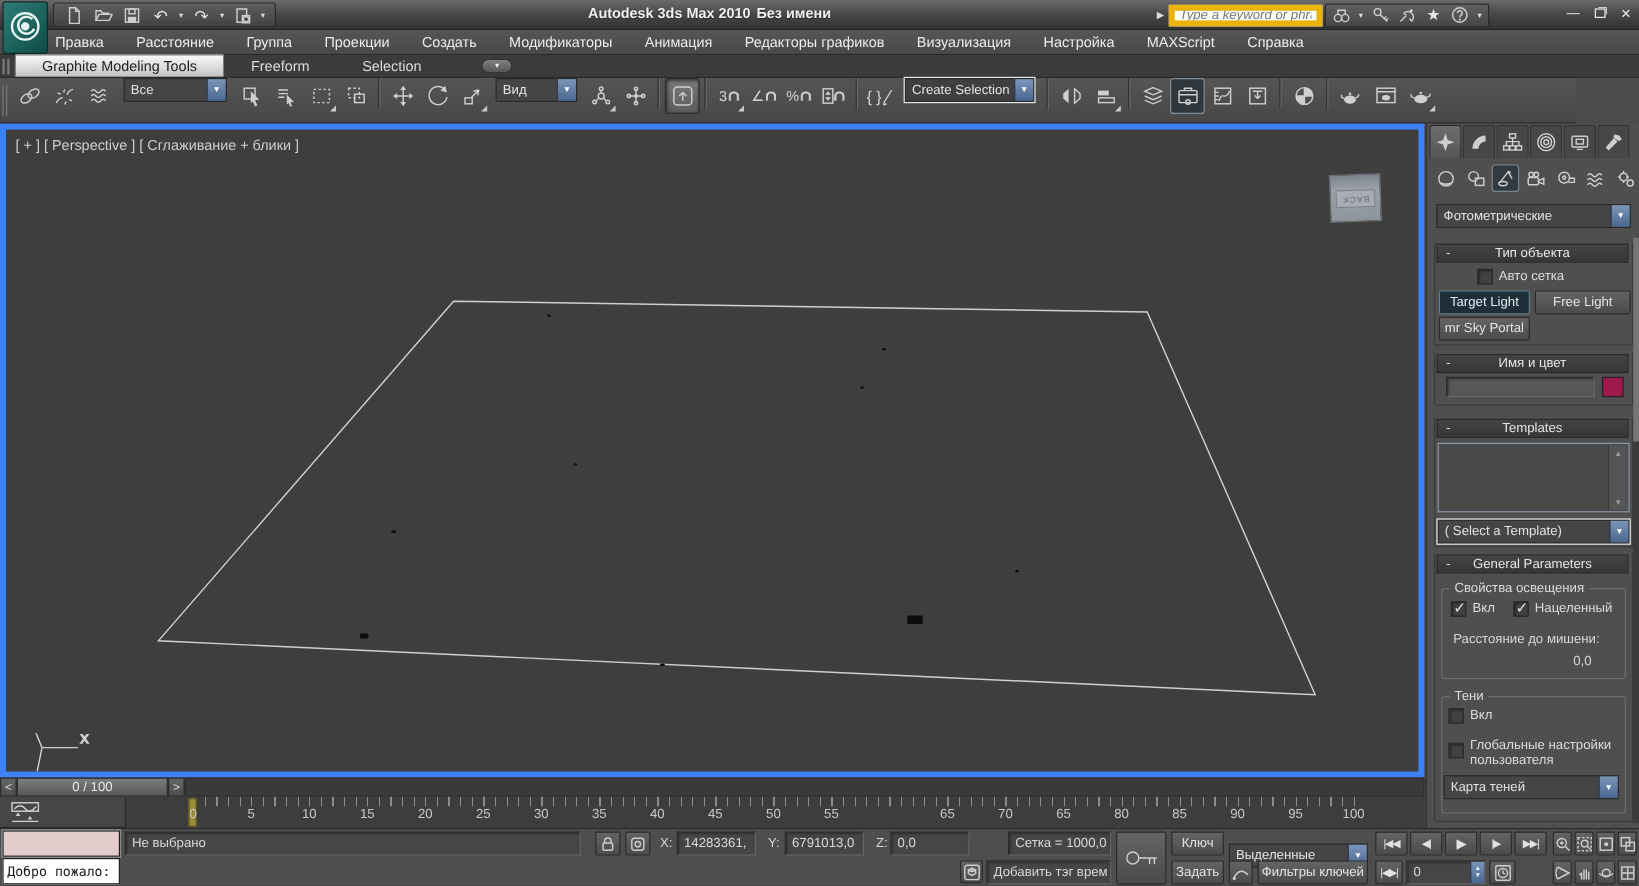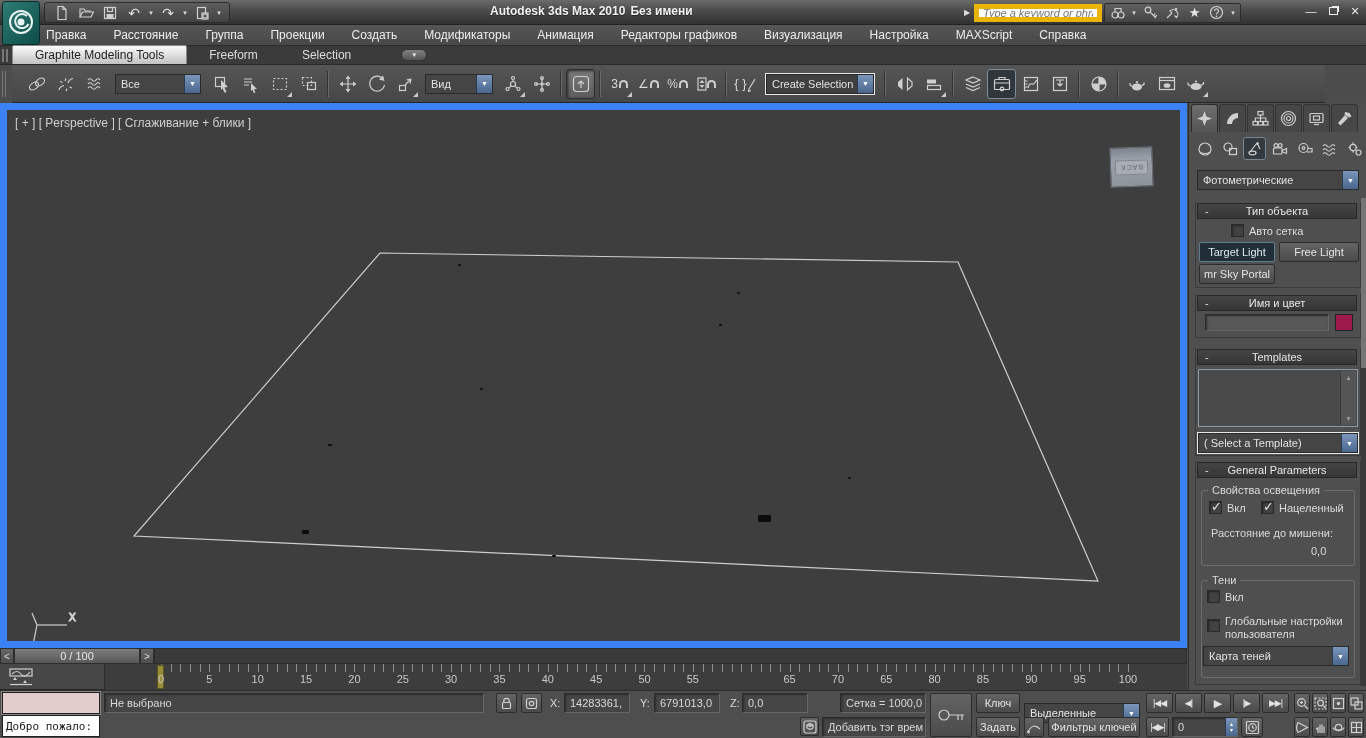--- a/index.html
+++ b/index.html
@@ -28,55 +28,55 @@
 
 #menubar{left:0;top:25px;width:1366px;height:21px;background:linear-gradient(#565656,#484848);border-bottom:1px solid #2a2a2a;display:flex;align-items:center;gap:27px;padding-left:46px;font-size:12px;color:#ececec}
 .menu-item{cursor:default}
 
 #ribbonbar{left:0;top:46px;width:1366px;height:19px;background:#3b3b3b;border-bottom:1px solid #2a2a2a;display:flex;align-items:flex-end;gap:0;padding-left:12px}
 #ribbon-grip{position:absolute;left:2px;top:3px;width:6px;height:13px;border-left:2px solid #777;border-right:2px solid #777}
 .rtab{padding:2px 22px;font-size:12px;color:#dcdcdc}
 .rtab.active{background:linear-gradient(#fafafa,#c2c2c2);color:#222;border:1px solid #8a8a8a;border-bottom:none;border-radius:2px 2px 0 0}
 #ribbon-min{width:26px;height:12px;margin:0 0 3px 28px;background:linear-gradient(#808080,#565656);border:1px solid #333;border-radius:7px;display:flex;align-items:center;justify-content:center;color:#eee;font-size:7px}
 
-#toolbar{left:12px;top:65px;width:1313px;height:38px;background:linear-gradient(#555,#474747);border-bottom:1px solid #262626;display:flex;align-items:center;padding-left:10px}
+#toolbar{left:0;top:65px;width:1313px;height:38px;background:linear-gradient(#555,#474747);border-bottom:1px solid #262626;display:flex;padding-left:10px}
 #toolbar-grip{position:absolute;left:2px;top:71px;width:4px;height:26px;border-left:1px solid #777;border-right:1px solid #777}
 .tbtn{position:relative;width:29px;height:30px;display:flex;align-items:center;justify-content:center;border-radius:3px;flex:none}
 .tbtn.pressed{background:linear-gradient(#7a7a7a,#5c5c5c);border:1px solid #2d2d2d;box-shadow:inset 1px 1px 3px #2c2c2c}
 .tbtn.dark-pressed{background:#30373c;border:1px solid #7e8d98}
 .flyout::after{content:"";position:absolute;right:2px;bottom:2px;border-left:5px solid transparent;border-bottom:5px solid #c9c9c9}
 .tsep{width:2px;height:26px;margin:0 4px;border-left:1px solid #333;border-right:1px solid #6a6a6a;flex:none}
 .combo{display:flex;height:20px;border:1px solid #2a2a2a;background:#454545;align-items:stretch;flex:none}
 .combo-text{display:flex;align-items:center;padding:0 5px;color:#e2e2e2;white-space:nowrap;overflow:hidden;flex:1}
 .combo-arrow{width:16px;background:linear-gradient(#7b96ba,#4a678f);border-left:1px solid #2b3c55;color:#fff;display:flex;align-items:center;justify-content:center;font-size:7px;flex:none}
 .combo.focused{outline:1px solid #e8e8e8}
 .snaptxt{color:#d8d8d8;font-size:12px;margin-right:1px}
 .magnet{width:9px;height:8px;border:2px solid #ccc;border-bottom:none;border-radius:5px 5px 0 0}
 
-#viewport{left:0;top:103px;width:1187px;height:545px;background:#3e3e3e;border:7px solid #3b82f6;overflow:hidden}
+#viewport{left:0;top:103px;width:1187px;height:545px;background:#3e3e3e;border:5px solid #3b82f6;overflow:hidden}
 #vp-label{position:absolute;left:8px;top:6px;color:#cfcfcf;font-size:12px}
 .speck{position:absolute;background:#0c0c0c;border-radius:1px}
 #vp-sign{position:absolute;left:1103px;top:37px;width:43px;height:40px;background:linear-gradient(#7d838d,#9ba1a9 30%,#8e949c);border:1px solid #6a7078;transform:rotate(-2deg);display:flex;align-items:center;justify-content:center}
 #vp-sign span{transform:rotate(180deg);color:#666b72;font-size:7px;letter-spacing:1px;background:#a8adb4;padding:3px 4px;border:1px solid #80858c}
 
 #cpanel{left:1188px;top:103px;width:178px;height:587px;background:#4f4f4f;border-left:1px solid #2e2e2e}
 #cp-tabs{position:absolute;left:2px;top:1px;display:flex;gap:1px}
 .ptab{width:27px;height:28px;display:flex;align-items:center;justify-content:center;background:#474747;border:1px solid #333;border-bottom:none;border-radius:3px 3px 0 0}
 .ptab.active{background:linear-gradient(#6e6e6e,#555);border-color:#2a2a2a}
 #cp-cats{position:absolute;left:4px;top:34px;display:flex;gap:2px}
 .cbtn{width:23px;height:23px;display:flex;align-items:center;justify-content:center;border-radius:3px}
 .cbtn.pressed{background:#333a3f;border:1px solid #77868f}
 .rollout-header{position:absolute;height:16px;background:linear-gradient(#454545,#363636);border:1px solid #282828;color:#e6e6e6;text-align:center;line-height:14px;font-size:11px}
 .rollout-minus{position:absolute;left:7px;top:0;color:#ddd}
 .rollout-body{position:absolute;border:1px solid #3a3a3a;border-top:none;background:#4f4f4f}
 .mx-btn{position:absolute;height:20px;background:linear-gradient(#646464,#4b4b4b);border:1px solid #2c2c2c;border-radius:2px;display:flex;align-items:center;justify-content:center;color:#e4e4e4}
 .mx-btn.pressed{background:#1f2e37;border:1px solid #5d7c8e;color:#dfe9f0}
 .cb{width:13px;height:13px;background:#424242;border:1px solid #2a2a2a;box-shadow:inset 1px 1px 2px #242424;position:relative;flex:none}
 .cb.checked::after{content:"✓";position:absolute;left:1px;top:-3px;color:#e0e0e0;font-size:13px}
-.cbrow{position:absolute;display:flex;align-items:center;gap:5px;color:#dcdcdc}
+.cbrow{position:absolute;display:flex;align-items:flex-start;gap:5px;color:#dcdcdc}
 .group{position:absolute;border:1px solid #6d6d6d;border-radius:3px}
 .group-legend{position:absolute;top:-7px;left:6px;background:#4f4f4f;padding:0 4px;color:#dcdcdc}
 .listbox{position:absolute;background:#4a4a4a;border:1px solid #8a9aa8;display:flex}
 .lb-scroll{position:absolute;right:1px;top:1px;bottom:1px;width:16px;background:#555;border-left:1px solid #3a3a3a;display:flex;flex-direction:column;justify-content:space-between;align-items:center;padding:2px 0;color:#999;font-size:8px}
 #cp-scrollbar{position:absolute;left:172px;top:95px;width:5px;height:488px;background:#3a3a3a}
 #cp-scrollbar div{width:5px;height:170px;background:#757575}
 
 #timeslider{left:0;top:648px;width:1187px;height:16px;background:#4a4a4a;display:flex;align-items:stretch}
 .ts-btn{width:14px;background:linear-gradient(#666,#4d4d4d);border:1px solid #2e2e2e;color:#ddd;display:flex;align-items:center;justify-content:center;font-size:10px;flex:none}
 #ts-handle{width:126px;background:linear-gradient(#7d7d7d,#585858);border:1px solid #2e2e2e;color:#e8e8e8;display:flex;align-items:center;justify-content:center;flex:none}

